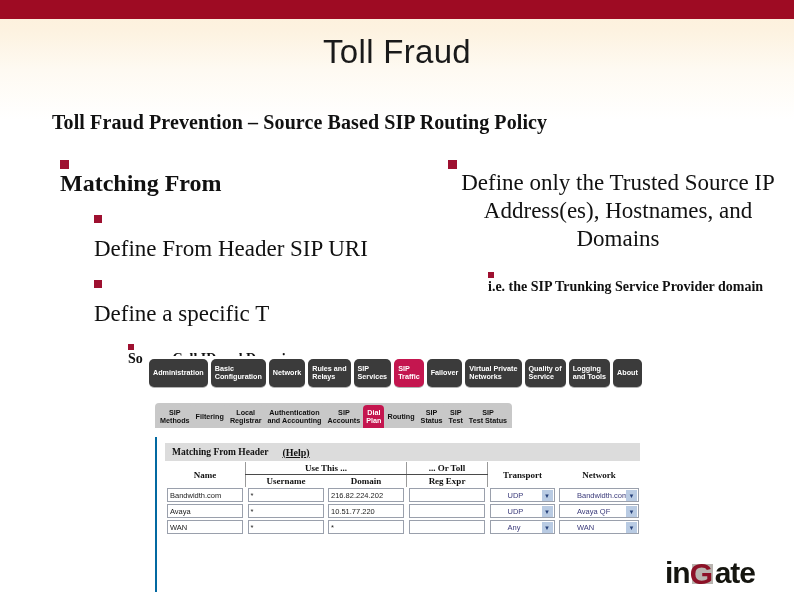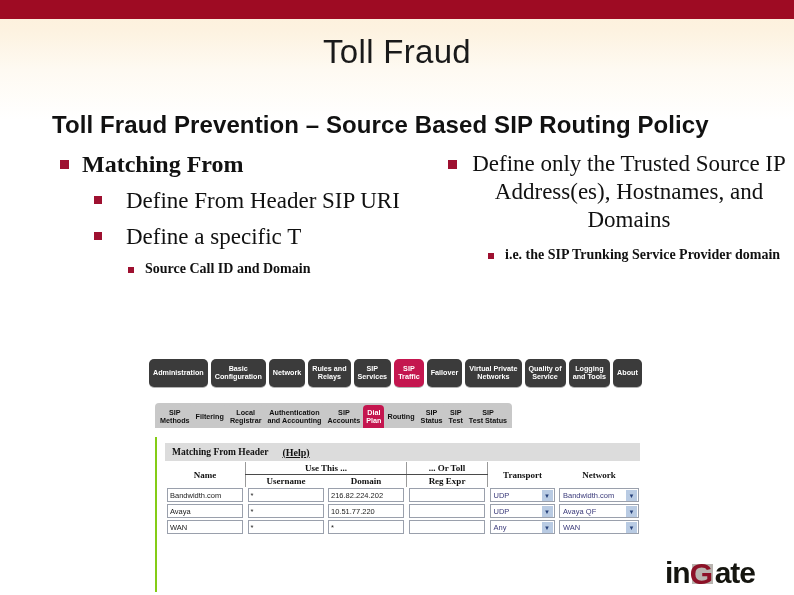--- a/index.html
+++ b/index.html
@@ -12,28 +12,28 @@
     background:linear-gradient(to bottom,#fdf0da 0px,#fdf2e0 30px,#fefaf2 70px,#ffffff 120px,#ffffff 100%);
   }
   .topbar{position:absolute;left:0;top:0;width:794px;height:19px;background:#9e0b23;}
   .title{
     position:absolute;left:0;top:33px;width:794px;text-align:center;
     font-family:"Liberation Sans",sans-serif;font-size:33px;color:#1a1a1a;
     letter-spacing:0.3px;font-weight:400;
   }
   .subtitle{
     position:absolute;left:52px;top:111px;width:720px;
-    font-family:Liberation Sans, sans-serif;font-size:24px;font-weight:bold;color:#111;
+    font-family:Liberation Serif, serif;font-size:20px;font-weight:bold;color:#111;
     letter-spacing:0.1px;
   }
 
   
   .col-left{position:absolute;left:60px;top:150px;width:400px;}
   .col-right{position:absolute;left:448px;top:150px;width:340px;}
-  .bl{display:flex;align-items:flex-start;}
+  .bl{display:flex;align-items:flex-start;flex-direction:column;}
   .sq{
     display:inline-block;background:#9e1030;flex:none;
   }
   .lvl1 .sq{width:9px;height:9px;margin-top:10px;margin-right:13px;}
   .lvl2 .sq{width:8px;height:8px;margin-top:9px;margin-right:12px;}
   .lvl3 .sq{width:6px;height:6px;margin-top:7px;margin-right:11px;}
   .lvl1 .tx{font-family:"Liberation Serif",serif;font-size:24px;font-weight:bold;color:#111;line-height:1.22;}
   .lvl2 .tx{font-family:"Liberation Serif",serif;font-size:23px;font-weight:normal;color:#111;line-height:1.2;}
   .lvl3 .tx{font-family:"Liberation Serif",serif;font-size:14px;font-weight:bold;color:#111;line-height:1.25;}
   .lvl2{margin-left:34px;margin-top:8px;gap:12px;}
@@ -45,36 +45,36 @@
   
   .shot{
     position:absolute;left:143px;top:356px;width:512px;height:239px;
     background:#ffffff;overflow:hidden;
   }
   .shot-inner{position:absolute;left:0;top:0;width:512px;height:239px;}
   .tabrow1{position:absolute;left:6px;top:3px;display:flex;gap:3px;}
   .tab1{
     background:#3b3b3b;color:#ffffff;border-radius:5px;
     font-family:"Liberation Sans",sans-serif;font-size:7.2px;font-weight:bold;
-    line-height:8.4px;text-align:center;padding:4px 4px;min-height:20px;
+    line-height:8.4px;padding:4px 4px;min-height:20px;
     display:flex;align-items:center;justify-content:center;white-space:pre-line;
     box-shadow:0 1px 0 rgba(0,0,0,.3);
   }
   .tab1.sel{background:#c2185b;background:#c4164f;}
   .tabrow2{position:absolute;left:12px;top:47px;display:flex;align-items:flex-end;
     background:#c8c8c8;border-radius:4px 4px 0 0;padding:2px 2px 0 2px;}
   .tab2{
     background:#c8c8c8;color:#111;border-radius:4px 4px 0 0;
     font-family:"Liberation Sans",sans-serif;font-size:7.2px;font-weight:bold;
     line-height:8.4px;text-align:center;padding:3px 3px 2px 3px;min-height:18px;
     display:flex;align-items:center;justify-content:center;white-space:pre-line;
   }
   .tab2.sel{background:#c4164f;color:#fff;}
   .panel{position:absolute;left:12px;top:81px;width:487px;height:155px;background:#ffffff;
-         border-left:2px solid #84cc16;}
+         border-left:2px solid #0369a1;}
   .panel-hd{
     margin-left:8px;margin-top:6px;width:468px;height:18px;background:#dcdcdc;
     display:flex;align-items:center;padding-left:7px;
   }
   .panel-hd .t{font-family:"Liberation Serif",serif;font-size:9.5px;font-weight:bold;color:#111;}
   .panel-hd .h{font-family:"Liberation Serif",serif;font-size:10px;font-weight:bold;color:#111;
                text-decoration:underline;margin-left:14px;}
   table.grid{margin-left:8px;margin-top:1px;border-collapse:collapse;
              font-family:"Liberation Serif",serif;}
   table.grid th{font-size:9px;font-weight:bold;color:#111;text-align:center;padding:1px 2px;}
@@ -82,21 +82,21 @@
   .thv{border-left:1px solid #9a9a9a;}
   .thb{border-bottom:1px solid #4a4a4a;}
   .cellin{
     width:100%;box-sizing:border-box;height:14px;border:1px solid #9aa0ac;background:#fff;
     font-family:"Liberation Sans",sans-serif;font-size:7.5px;color:#222;
     padding:0 2px;display:flex;align-items:center;
   }
   .sel-box{
     position:relative;box-sizing:border-box;height:14px;border:1px solid #9aa0ac;background:#fff;
     font-family:"Liberation Sans",sans-serif;font-size:7.5px;color:#3a3a7a;
-    padding:0 14px 0 3px;display:flex;align-items:center;
+    padding:0 14px 0 17px;display:flex;align-items:center;
   }
   .sel-box .arw{
     position:absolute;right:1px;top:1px;width:11px;height:11px;background:#b9cbe3;
     display:flex;align-items:center;justify-content:center;color:#26407a;font-size:6px;line-height:1;
   }
   .w-name{width:76px;} .w-user{width:76px;} .w-dom{width:76px;}
   .w-re{width:76px;}   .w-tr{width:65px;}  .w-net{width:80px;}
 
   
   .logo{position:absolute;left:665px;top:556px;display:flex;align-items:center;}

